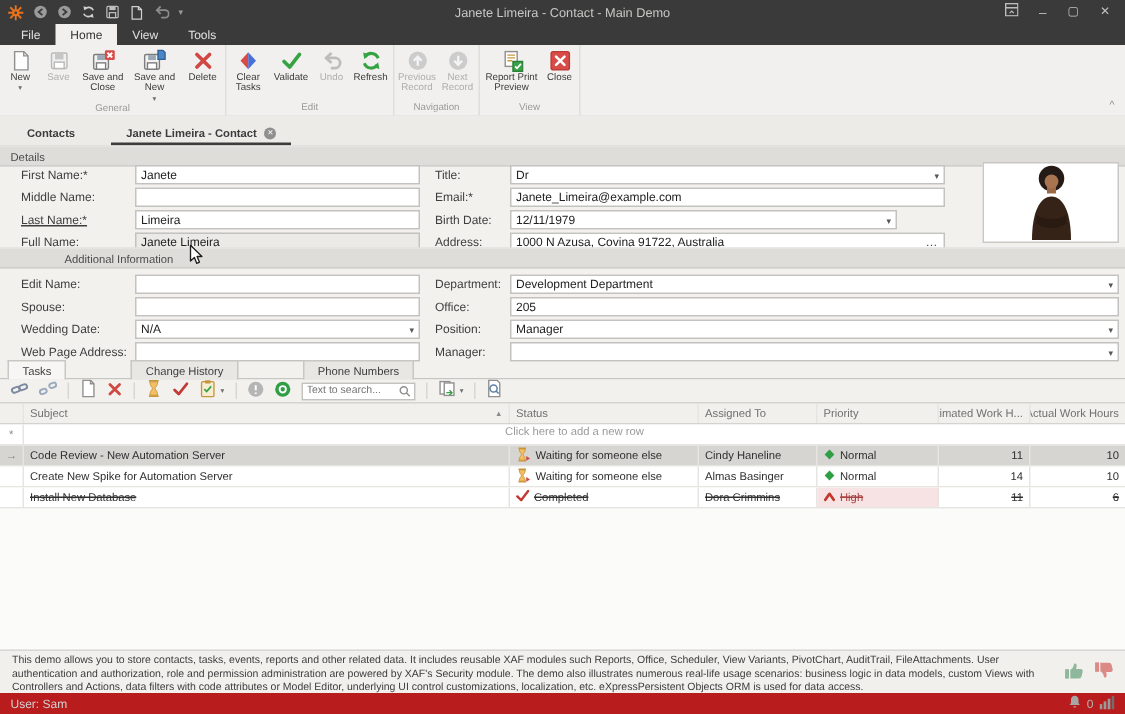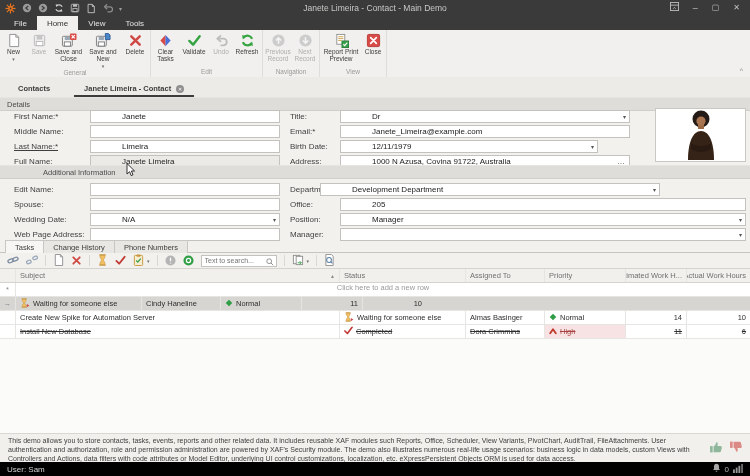--- a/index.html
+++ b/index.html
@@ -36,29 +36,29 @@
   .tabclose{width:8px;height:8px;border-radius:50%;background:#8f8f8f;color:#fff;font-size:5px;line-height:8px;
             text-align:center;font-weight:normal;}
   
   .sechead{position:absolute;left:0;right:0;background:#dfddd9;border-bottom:1px solid #d0cecb;border-top:1px solid #e6e4e1;
            font-size:7.5px;color:#4b4b4b;padding-left:7px;display:flex;align-items:center;}
   
   .flabel{position:absolute;font-size:8px;color:#3e3e3e;height:13px;line-height:13px;}
   .fbox{position:absolute;height:13px;box-sizing:border-box;border:1px solid #c3c2bf;background:#fff;
         display:flex;align-items:center;}
   .fbox input{border:none;outline:none;background:transparent;flex:1;min-width:0;font-size:8px;
-              font-family:inherit;color:#222;padding:0 3px;height:11px;margin-left:28px;}
+              font-family:inherit;color:#222;padding:0 3px;height:11px;}
   .fbox.readonly{background:#eceae6;}
   .fcaret{font-size:6px;color:#555;padding-right:3px;}
   .fellip{font-size:8px;color:#444;padding-right:3px;letter-spacing:1px;line-height:8px;}
   .photo{position:absolute;left:655px;top:108px;width:91px;height:54px;background:#fff;border:1px solid #c9c8c5;
          box-sizing:border-box;display:flex;align-items:center;justify-content:center;}
   .cursor{position:absolute;left:126px;top:163px;z-index:5;}
   
-  .subtabs{position:absolute;top:240px;left:0;right:0;height:13px;display:flex;padding-left:5px;z-index:1;}
+  .subtabs{position:absolute;top:240px;left:0;right:0;height:13px;display:flex;padding-left:5px;z-index:1;gap:44px;}
   .stab{font-size:7.5px;color:#3d3d3d;padding:2px 9px 1px;border:1px solid #c8c7c4;border-bottom:none;
         background:#e9e7e4;margin-right:-1px;}
   .stab.active{background:#f7f6f4;}
   .tabpanel{position:absolute;top:252px;left:0;right:0;height:181px;background:#fbfbfa;border-top:1px solid #c6c5c2;}
   .toolbar{position:absolute;top:253px;left:0;right:0;height:15px;background:#f2f1ee;border-bottom:1px solid #e3e2df;
            display:flex;align-items:center;gap:7px;padding-left:7px;}
   .tsep{width:1px;height:11px;background:#d8d7d4;}
   .tcaret{font-size:5px;color:#6f6f6f;margin-left:-4px;}
   .search{width:76px;height:12px;box-sizing:border-box;border:1px solid #c3c2bf;background:#fff;
           display:flex;align-items:center;padding-right:2px;}
@@ -74,21 +74,21 @@
   .c6{width:63px;justify-content:flex-end;border-right:none;}
   .grow.sel{background:#d6d5d2;}
   .grow.done .strike{text-decoration:line-through;}
   .newrowtext{flex:1;text-align:center;color:#9a9a9a;}
   .hipri{background:#f7e3e3;color:#a84343;}
   .sortglyph{margin-left:auto;font-size:5px;color:#8a8a8a;}
   
   .desc{position:absolute;top:433px;left:0;right:0;height:29px;background:#f1f0ed;border-top:1px solid #d8d7d4;}
   .desc .txt{position:absolute;left:8px;right:50px;top:2px;font-size:7px;line-height:1.32;color:#3d3d3d;}
   .thumbs{position:absolute;right:7px;top:6px;display:flex;gap:6px;}
-  .statusbar{position:absolute;top:462px;left:0;right:0;height:14px;background:#000000;display:flex;align-items:center;
+  .statusbar{position:absolute;top:462px;left:0;right:0;height:14px;background:#b91c1c;display:flex;align-items:center;
              padding:0 7px;font-size:8px;color:#d2d2d2;}
   .sbright{margin-left:auto;display:flex;align-items:center;gap:4px;}
 </style>
 </head>
 <body>
 
 <div class="window">
 
   <div class="titlebar">
     <div class="qat">
@@ -394,21 +394,21 @@
   <div class="fbox" style="top:213px;left:90px;width:190px;">
     <input value="N/A" style="">
     <span class="fcaret">▾</span>
   </div>
   <div class="flabel" style="top:228px;left:14px;">Web Page Address:</div>
   <div class="fbox" style="top:228px;left:90px;width:190px;">
     <input value="" style="">
   </div>
 
   <div class="flabel" style="top:183px;left:290px;">Department:</div>
-  <div class="fbox" style="top:183px;left:320px;width:340px;">
+  <div class="fbox" style="top:183px;left:340px;width:406px;">
     <input value="Development Department" style="">
     <span class="fcaret">▾</span>
   </div>
   <div class="flabel" style="top:198px;left:290px;">Office:</div>
   <div class="fbox" style="top:198px;left:340px;width:406px;">
     <input value="205" style="">
   </div>
   <div class="flabel" style="top:213px;left:290px;">Position:</div>
   <div class="fbox" style="top:213px;left:340px;width:406px;">
     <input value="Manager" style="">
@@ -506,20 +506,23 @@
       <div class="gc c5">Estimated Work H...</div>
       <div class="gc c6">Actual Work Hours</div>
     </div>
     <div class="grow">
       <div class="gc ci">*</div>
       <div class="newrowtext">Click here to add a new row</div>
     </div>
 
     <div class="grow sel">
       <div class="gc ci">→</div>
+      <div class="gc c1">
+          <span class="strike">Code Review - New Automation Server</span>
+        </div>
       <div class="gc c2">
         <span><svg width="10" height="10" viewBox="0 0 12 12">
               <path d="M2 1 h6 M2 11 h6" stroke="#c8963c" stroke-width="1.2"></path>
               <path d="M2.6 1.5 C2.6 4.4 4.3 4.8 4.3 6 C4.3 7.2 2.6 7.6 2.6 10.5 H7.4 C7.4 7.6 5.7 7.2 5.7 6 C5.7 4.8 7.4 4.4 7.4 1.5 Z" fill="#f2c063" stroke="#c8963c" stroke-width="0.7"></path>
               <path d="M8.2 7.2 l3 1.9 -3 1.9 z" fill="#d04843"></path>
             </svg></span>
         <span class="strike">Waiting for someone else</span>
       </div>
       <div class="gc c3">
           <span class="strike">Cindy Haneline</span>

